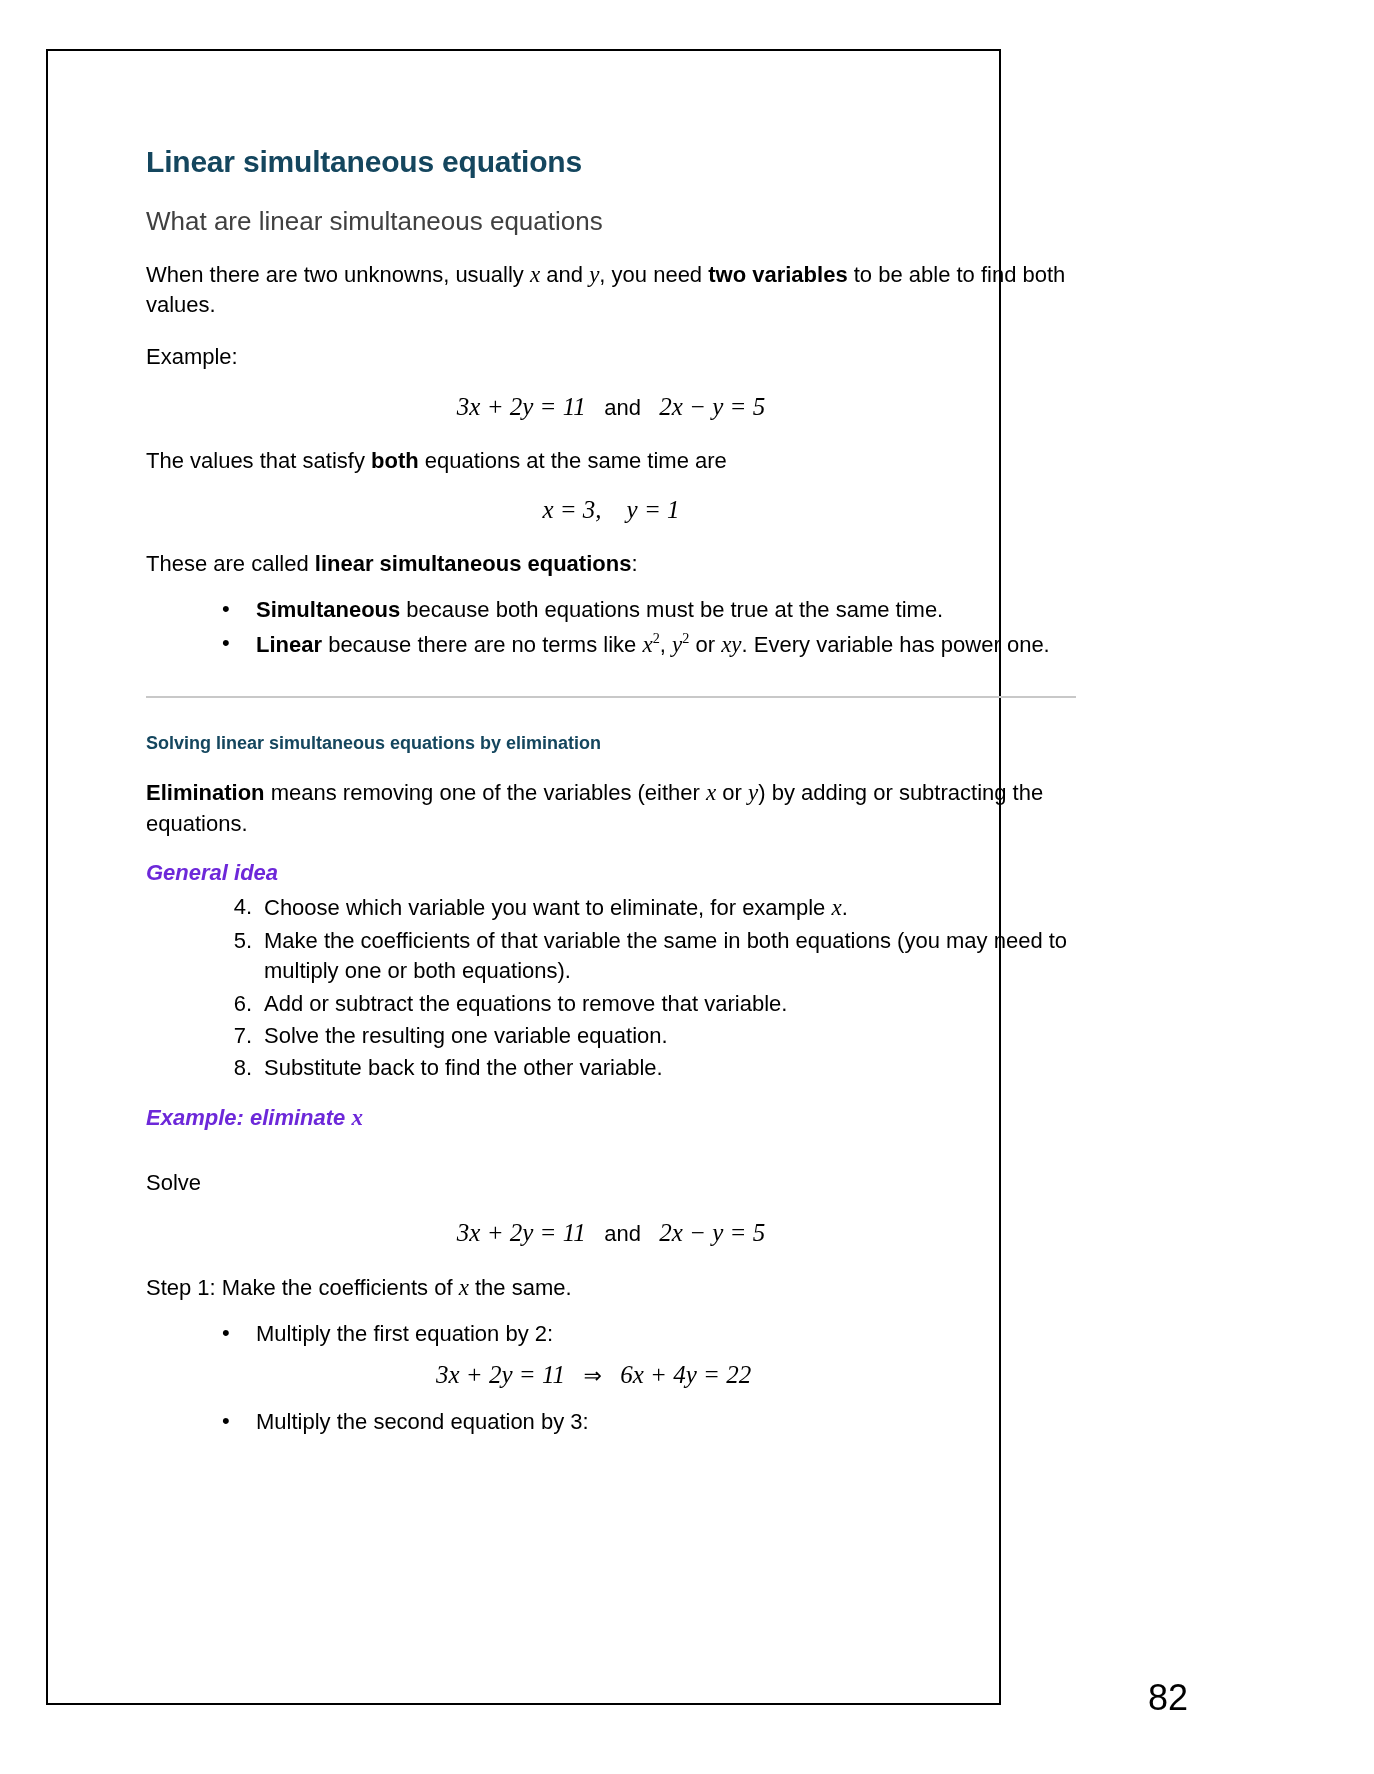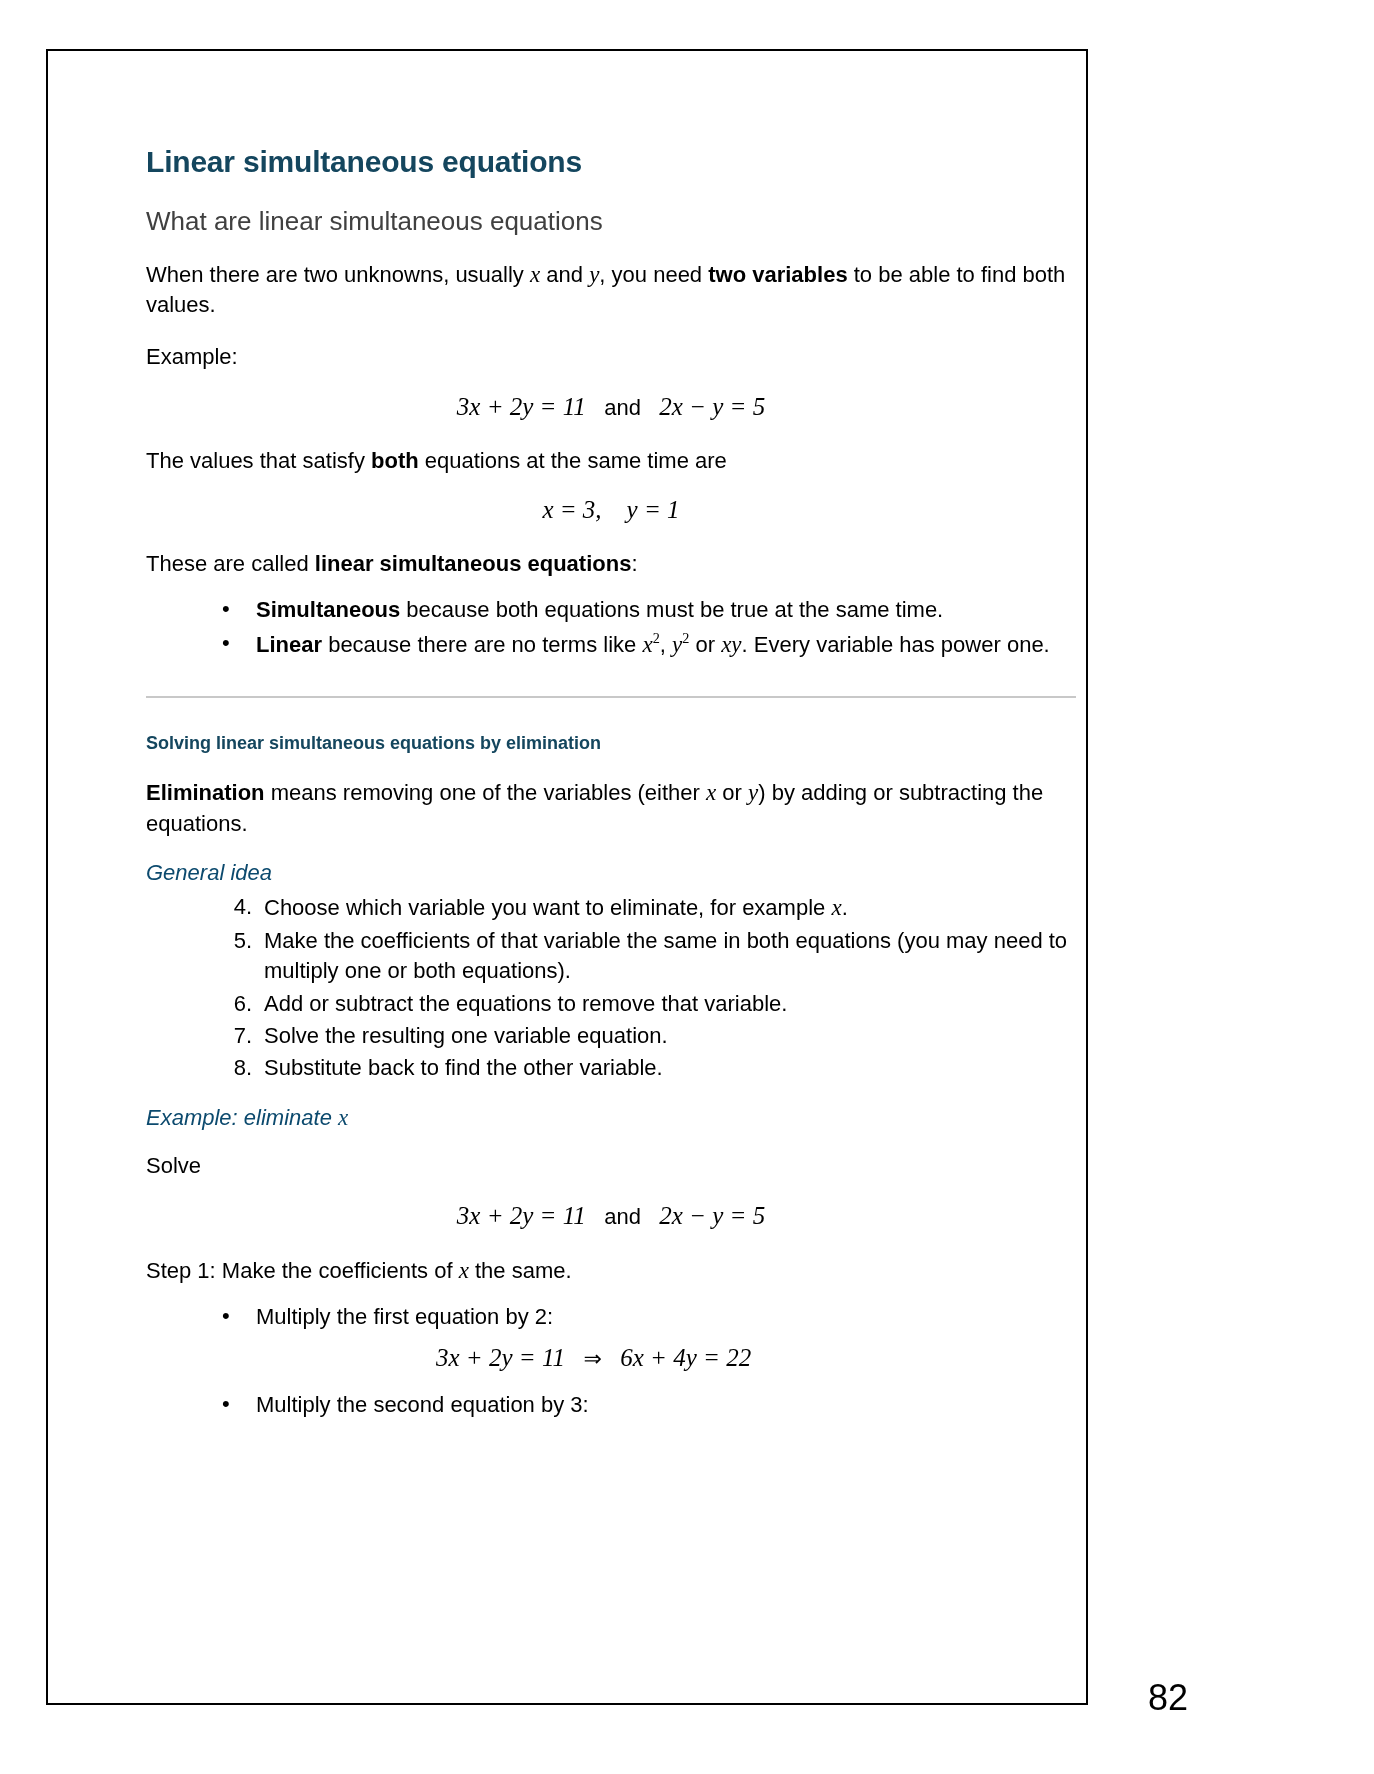--- a/index.html
+++ b/index.html
@@ -14,21 +14,21 @@
     color: #000000;
     position: relative;
     overflow: hidden;
   }
 
   
   #page-frame {
     position: absolute;
     left: 46px;
     top: 49px;
-    width: 1042px;
+    width: 955px;
     height: 1656px;
     border: 2px solid #000000;
     box-sizing: border-box;
     background: #ffffff;
   }
 
   #page-number {
     position: absolute;
     left: 1148px;
     top: 1680px;
@@ -71,37 +71,37 @@
     font-weight: bold;
     color: #14465E;
     margin: 0;
     padding: 0;
     line-height: 1.3;
   }
 
   h3.sub-head {
     font-size: 22px;
     font-style: italic;
-    font-weight: normal;
-    color: #0c4a6e;
+    font-weight: bold;
+    color: #6d28d9;
     margin: 20px 0 2px 0;
     padding: 0;
     line-height: 1.25;
   }
 
   p.body {
     font-size: 22px;
     line-height: 1.36;
     margin: 22px 0 0 0;
     padding: 0;
     color: #000000;
   }
 
   p.body.tight {
-    margin-top: 19px;
+    margin-top: 36px;
   }
 
   .math {
     font-family: "Liberation Serif", serif;
     font-style: italic;
     font-size: 23px;
   }
   .math sup {
     font-size: 0.62em;
     font-style: normal;

